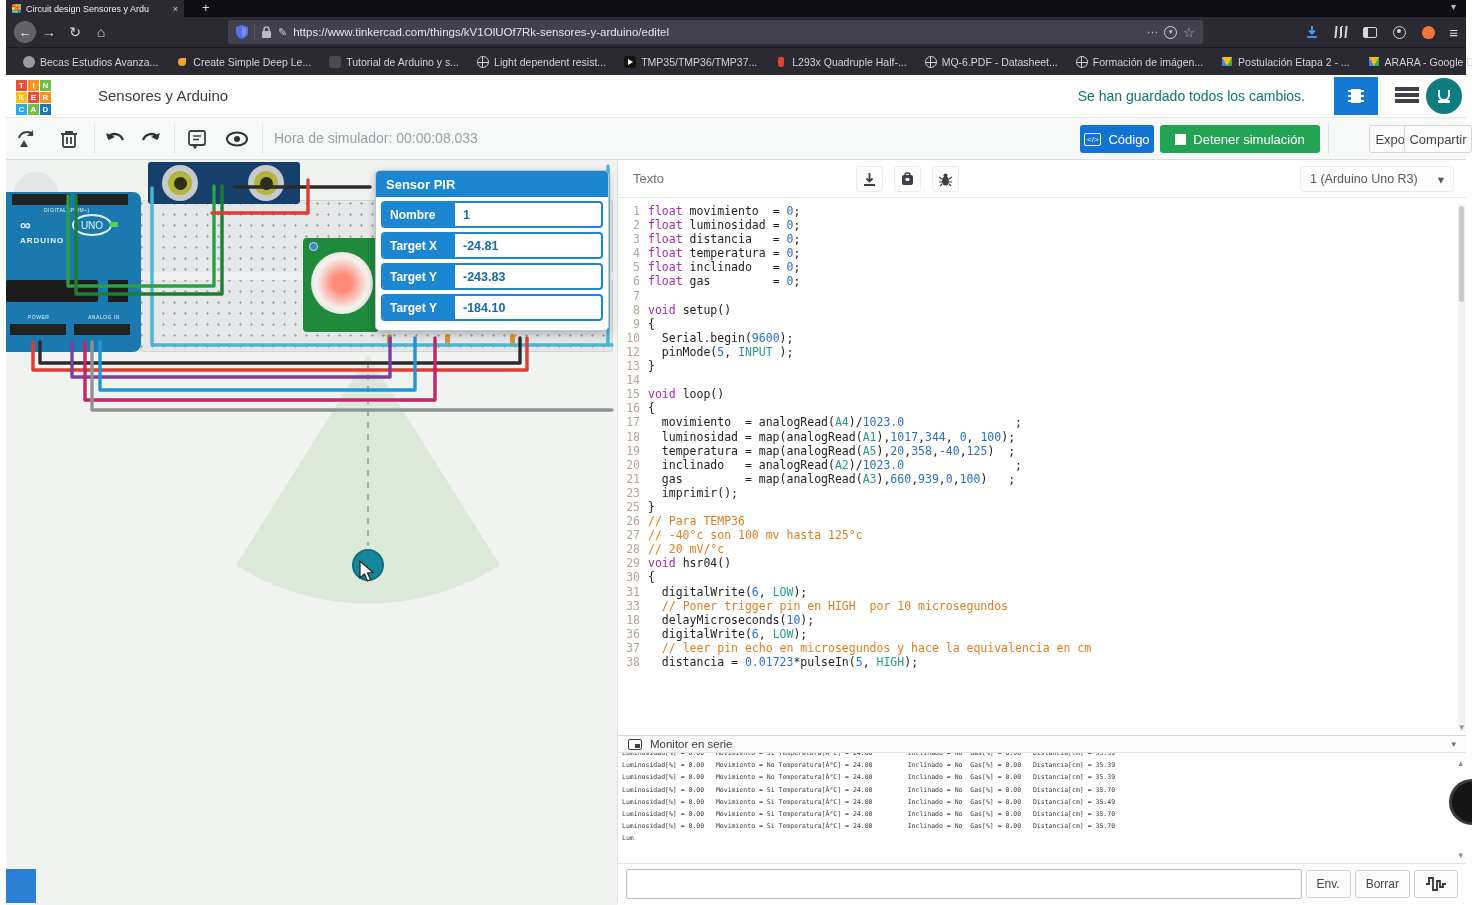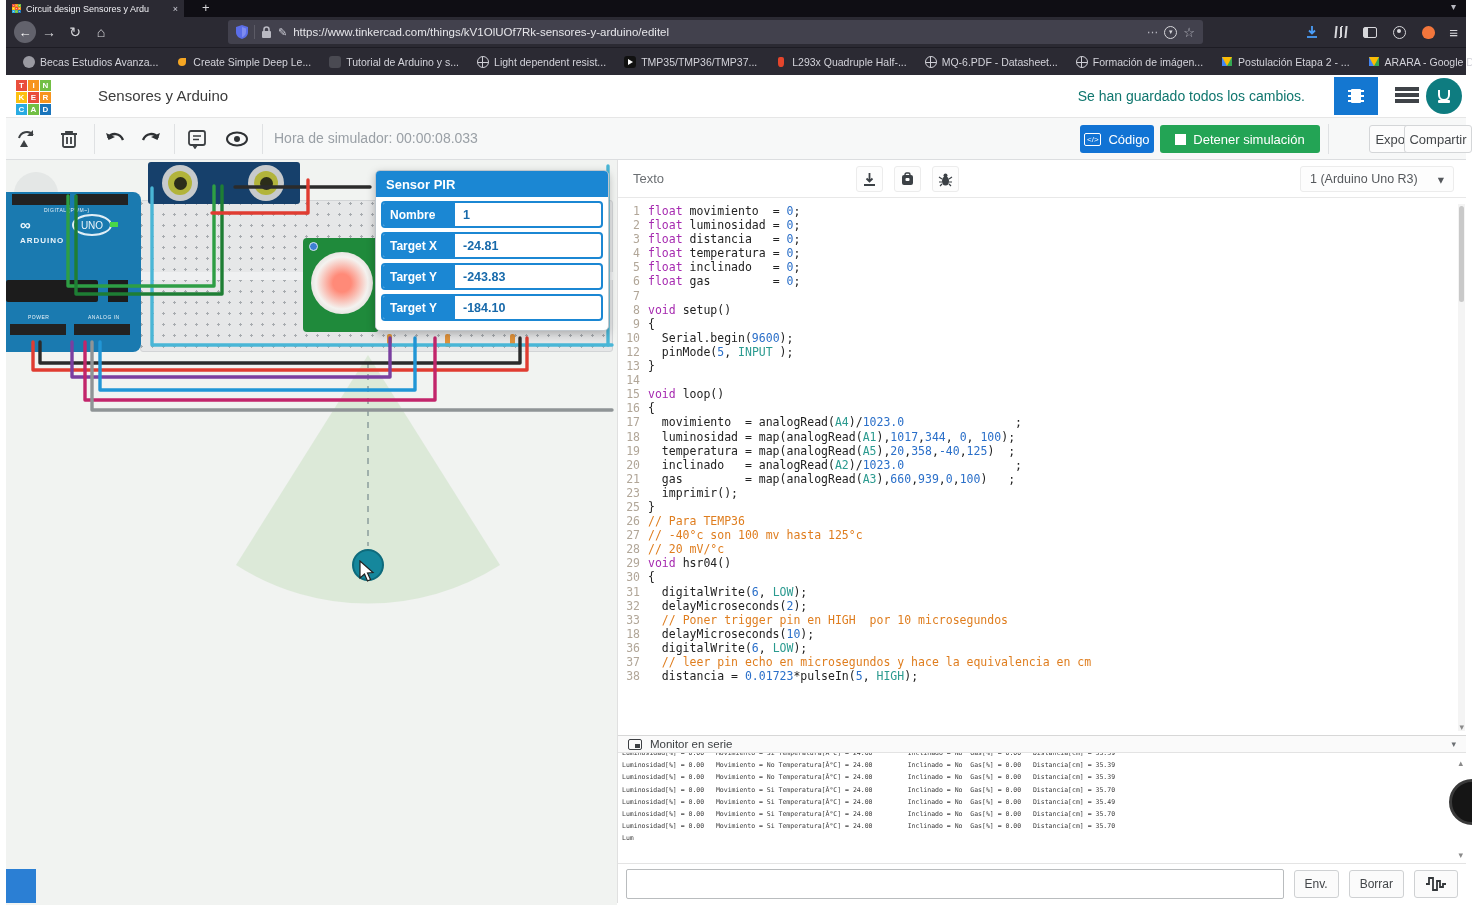--- a/index.html
+++ b/index.html
@@ -139,21 +139,21 @@
 
   .monbar{position:absolute;left:0;right:0;top:575px;height:18px;background:#fafafa;
           border-top:1px solid #d7d7d7;border-bottom:1px solid #e3e3e3;display:flex;align-items:center;gap:8px;padding:0 10px;}
   .mon-title{font-size:11.5px;color:#3c3f42;}
   .mon-ic{width:14px;height:11px;border:1.4px solid #3c3f42;border-radius:2px;position:relative;}
   .mon-ic:after{content:"";position:absolute;right:1px;bottom:1px;width:5px;height:4px;background:#3c3f42;}
   .serial-out{position:absolute;left:4px;right:16px;top:593px;height:110px;overflow:hidden;
       font-family:"DejaVu Sans Mono",monospace;font-size:6.5px;line-height:12.2px;color:#3c3c3c;white-space:pre;}
   .serial-out .srow{margin:0;}
   .inputrow{position:absolute;left:0;right:0;top:703px;height:40px;background:#fff;border-top:1px solid #e4e4e4;
-            display:flex;align-items:center;gap:10px;padding:0 8px;}
+            display:flex;align-items:center;gap:4px;padding:0 8px;}
   .ser-input{flex:1;height:30px;border:1px solid #b9bcbe;border-radius:2px;font-size:12px;padding:0 6px;
              font-family:"Liberation Sans",sans-serif;}
   .mini-btn{height:28px;border:1px solid #cfd1d3;background:#fbfbfb;border-radius:3px;color:#44474a;
             font-size:12px;padding:0 10px;display:flex;align-items:center;}
 
   .blue-corner{left:6px;top:869px;width:30px;height:34px;background:#2b7fd4;}
   .cam-circle{left:1449px;top:779px;width:46px;height:46px;border-radius:50%;background:#151515;border:3px solid #3a3a3a;}
 </style>
 </head>
 <body>
@@ -510,21 +510,20 @@
         <div class="cl"><span class="gut">20</span><span>  inclinado   = analogRead(<span class="cst">A2</span>)/<span class="num">1023.0</span>                ;</span></div>
         <div class="cl"><span class="gut">21</span><span>  gas         = map(analogRead(<span class="cst">A3</span>),<span class="num">660</span>,<span class="num">939</span>,<span class="num">0</span>,<span class="num">100</span>)   ;</span></div>
         <div class="cl"><span class="gut">23</span><span>  imprimir();</span></div>
         <div class="cl"><span class="gut">25</span><span>}</span></div>
         <div class="cl"><span class="gut">26</span><span><span class="cmt">// Para TEMP36</span></span></div>
         <div class="cl"><span class="gut">27</span><span><span class="cmt">// -40°c son 100 mv hasta 125°c</span></span></div>
         <div class="cl"><span class="gut">28</span><span><span class="cmt">// 20 mV/°c</span></span></div>
         <div class="cl"><span class="gut">29</span><span><span class="kw">void</span> hsr04()</span></div>
         <div class="cl"><span class="gut">30</span><span>{</span></div>
         <div class="cl"><span class="gut">31</span><span>  digitalWrite(<span class="num">6</span>, <span class="cst">LOW</span>);</span></div>
-        <div class="cl"><span class="gut">32</span><span>  delayMicroseconds(<span class="num">2</span>);</span></div>
         <div class="cl"><span class="gut">33</span><span>  <span class="cmt">// Poner trigger pin en HIGH  por 10 microsegundos</span></span></div>
         <div class="cl"><span class="gut">18</span><span>  delayMicroseconds(<span class="num">10</span>);</span></div>
         <div class="cl"><span class="gut">36</span><span>  digitalWrite(<span class="num">6</span>, <span class="cst">LOW</span>);</span></div>
         <div class="cl"><span class="gut">37</span><span>  <span class="cmt">// leer pin echo en microsegundos y hace la equivalencia en cm</span></span></div>
         <div class="cl"><span class="gut">38</span><span>  distancia = <span class="num">0.01723</span>*pulseIn(<span class="num">5</span>, <span class="cst">HIGH</span>);</span></div>
       </div>
 
     <div class="abs vscroll">
       <span class="vthumb"></span>
     </div>

